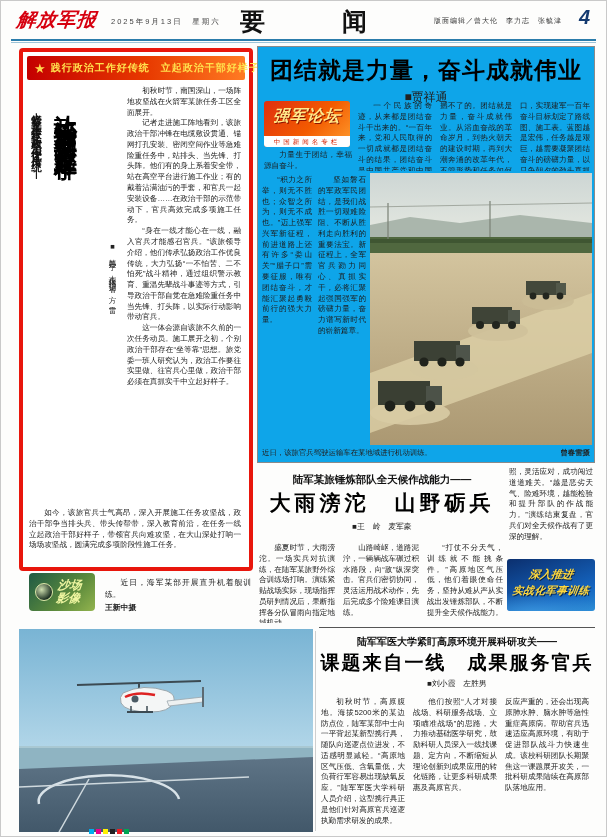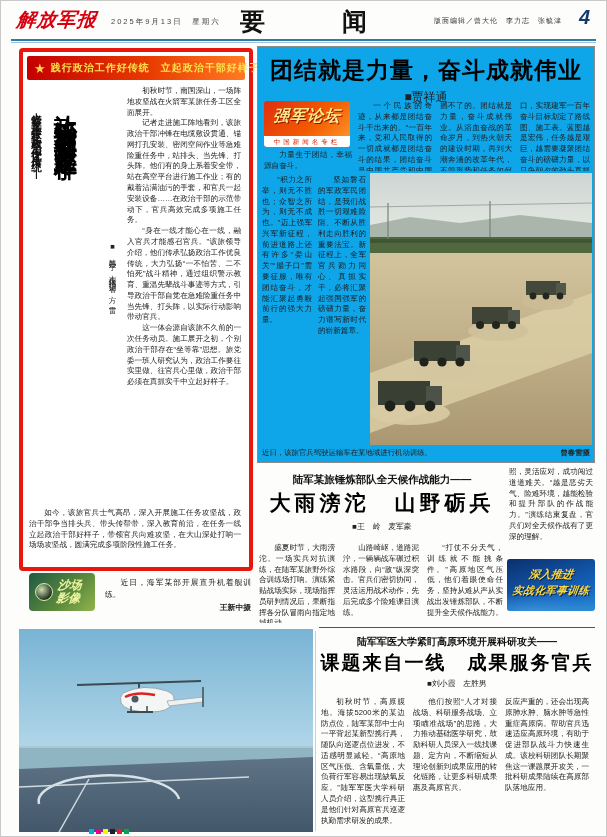--- a/index.html
+++ b/index.html
@@ -30,21 +30,21 @@
   .v-byline{position:absolute;left:84px;top:190px;writing-mode:vertical-rl;font-size:7.5px;color:#222;letter-spacing:2px;height:170px;}
   .lead-body{position:absolute;left:104px;top:34px;width:114px;height:418px;}
   .lead-bottom{position:absolute;left:6px;top:456px;width:212px;height:48px;}
 
   
   .scene-badge{position:absolute;left:28px;top:572px;width:66px;height:38px;border-radius:4px;background:linear-gradient(135deg,#1f5a44,#5c8a3c 60%,#93b44e);display:flex;align-items:center;padding-left:6px;box-sizing:border-box;}
   .scene-badge .cam{width:16px;height:16px;border-radius:50%;background:radial-gradient(circle at 35% 35%,#cfe0b0,#203324 70%);margin-right:4px;border:1px solid #dde8a9;}
   .scene-badge .t{color:#eef5a0;font-weight:900;font-style:italic;font-size:12px;line-height:1.1;transform:skewX(-6deg);}
   .scene-cap{position:absolute;left:104px;top:576px;width:146px;}
   .scene-cap .cap{font-size:7.8px;color:#222;line-height:1.5;text-align:justify;text-indent:2em;}
-  .scene-cap .credit{font-size:7.8px;color:#222;text-align:right;font-weight:bold;margin-top:2px;}
+  .scene-cap .credit{font-size:7.8px;color:#222;font-weight:bold;margin-top:2px;}
 
   
   .heli-photo{position:absolute;left:18px;top:628px;width:294px;height:203px;overflow:hidden;background:#9fc6dc;}
 
   
   .forum-box{position:absolute;left:256px;top:45px;width:338px;height:417px;border:1px solid #8a8a8a;background:#0ea5e9;box-sizing:border-box;}
   .forum-headline{position:absolute;left:0;right:0;top:8px;text-align:center;font-size:23px;font-weight:900;letter-spacing:1px;color:#000;}
   .forum-byline{position:absolute;left:0;right:0;top:42px;text-align:center;font-size:12px;color:#222;}
   .forum-badge{position:absolute;left:6px;top:54px;width:86px;height:46px;border-radius:3px;overflow:hidden;background:linear-gradient(135deg,#e02f10,#f35b00 55%,#ff9d2e);}
   .forum-badge .bt{color:#ffe98a;font-size:16px;font-weight:900;font-style:italic;text-align:center;margin-top:5px;letter-spacing:1px;text-shadow:1px 1px 0 #8c1500;transform:skewX(-6deg);}

